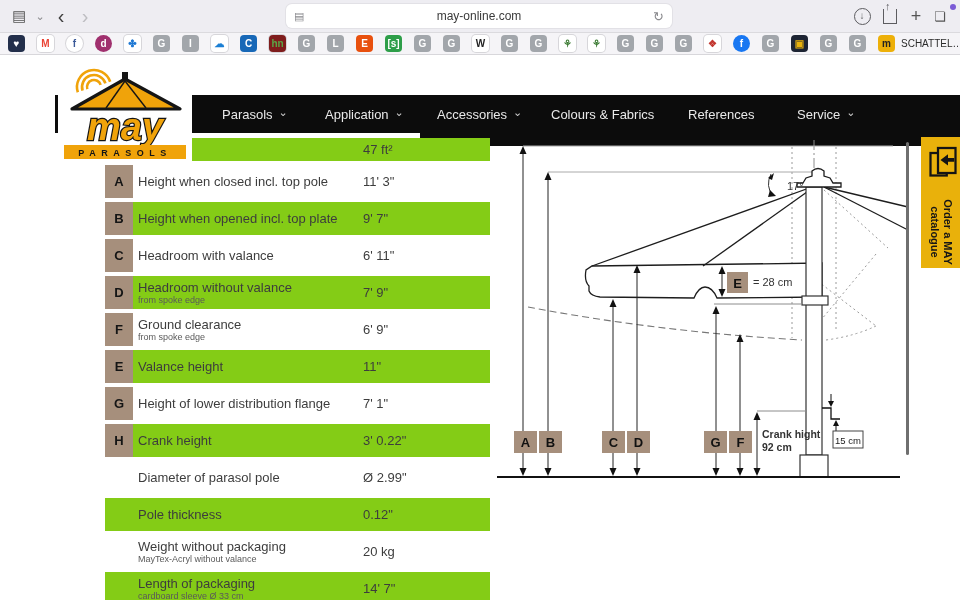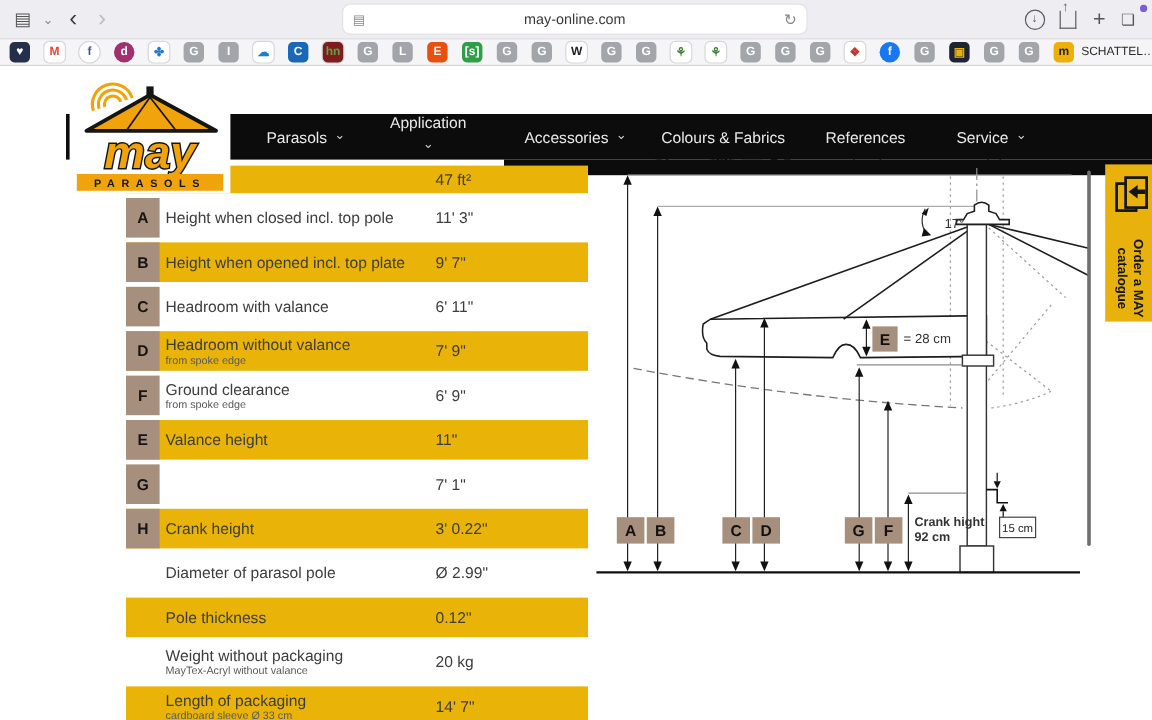--- a/index.html
+++ b/index.html
@@ -37,21 +37,21 @@
   
   .logobox{position:absolute;left:58px;top:57px;width:134px;height:104px;background:#fff;z-index:6}
   
   .cattab{position:absolute;left:921px;top:137px;width:39px;height:131px;background:#e9b10b;z-index:7;cursor:pointer}
   .cattab .vtext{position:absolute;left:-27px;top:82px;width:94px;transform:rotate(90deg);
                  font-size:11px;font-weight:bold;color:#161616;text-align:center;line-height:13px}
   .scrollbar{position:absolute;left:906px;top:142px;width:3px;height:313px;background:#6f6f6f;border-radius:2px;z-index:8}
   
   .spec{position:absolute;left:105px;top:138px;width:385px}
   .spec-row{position:relative;height:33px;margin-bottom:4px;display:flex;align-items:center}
-  .spec-row.shaded{background:#eab308}
+  .spec-row.shaded{background:#84cc16}
   .spec-row.partial{height:23px}
   .spec-row .letter{position:absolute;left:0;top:0;width:28px;height:100%;background:#a68f7c;color:#151515;
                     font-weight:bold;font-size:13px;display:flex;align-items:center;justify-content:center}
   .spec-row .lbl{margin-left:33px;font-size:13px;line-height:14px}
   .spec-row .sub{font-size:9px;color:#5a5a5a;line-height:10px}
   .spec-row .val{position:absolute;left:258px;font-size:13px}
   
   .diagram{position:absolute;left:480px;top:133px;width:430px;height:357px}
   svg text{font-family:"Liberation Sans",sans-serif}
 </style>
@@ -140,21 +140,21 @@
   <span class="hitem" style="left:684px;top:66px">Company</span>
   <span class="hitem" style="left:744px;top:66px">Contact</span>
   <span class="hitem" style="left:796px;top:66px">+49 (0)7374 9209-0</span>
 </div>
 
 <div class="navbar" id="navbar">
     <div class="navitem" style="left: 167px;">
       <span>Parasols</span>
       <span class="chev">⌄</span>
     </div>
-    <div class="navitem" style="left: 270px; flex-direction: column;">
+    <div class="navitem" style="left: 270px;">
       <span>Application</span>
       <span class="chev">⌄</span>
     </div>
     <div class="navitem" style="left: 382px;">
       <span>Accessories</span>
       <span class="chev">⌄</span>
     </div>
     <div class="navitem" style="left: 496px;">
       <span>Colours &amp; Fabrics</span>
     </div>
@@ -244,20 +244,23 @@
     </div>
     <div class="spec-row shaded">
       <div class="letter">E</div>
       <div class="lbl">
         <div>Valance height</div>
       </div>
       <div class="val">11"</div>
     </div>
     <div class="spec-row">
       <div class="letter">G</div>
+      <div class="lbl">
+        <div>Height of lower distribution flange</div>
+      </div>
       <div class="val">7' 1"</div>
     </div>
     <div class="spec-row shaded">
       <div class="letter">H</div>
       <div class="lbl">
         <div>Crank height</div>
       </div>
       <div class="val">3' 0.22"</div>
     </div>
     <div class="spec-row">

